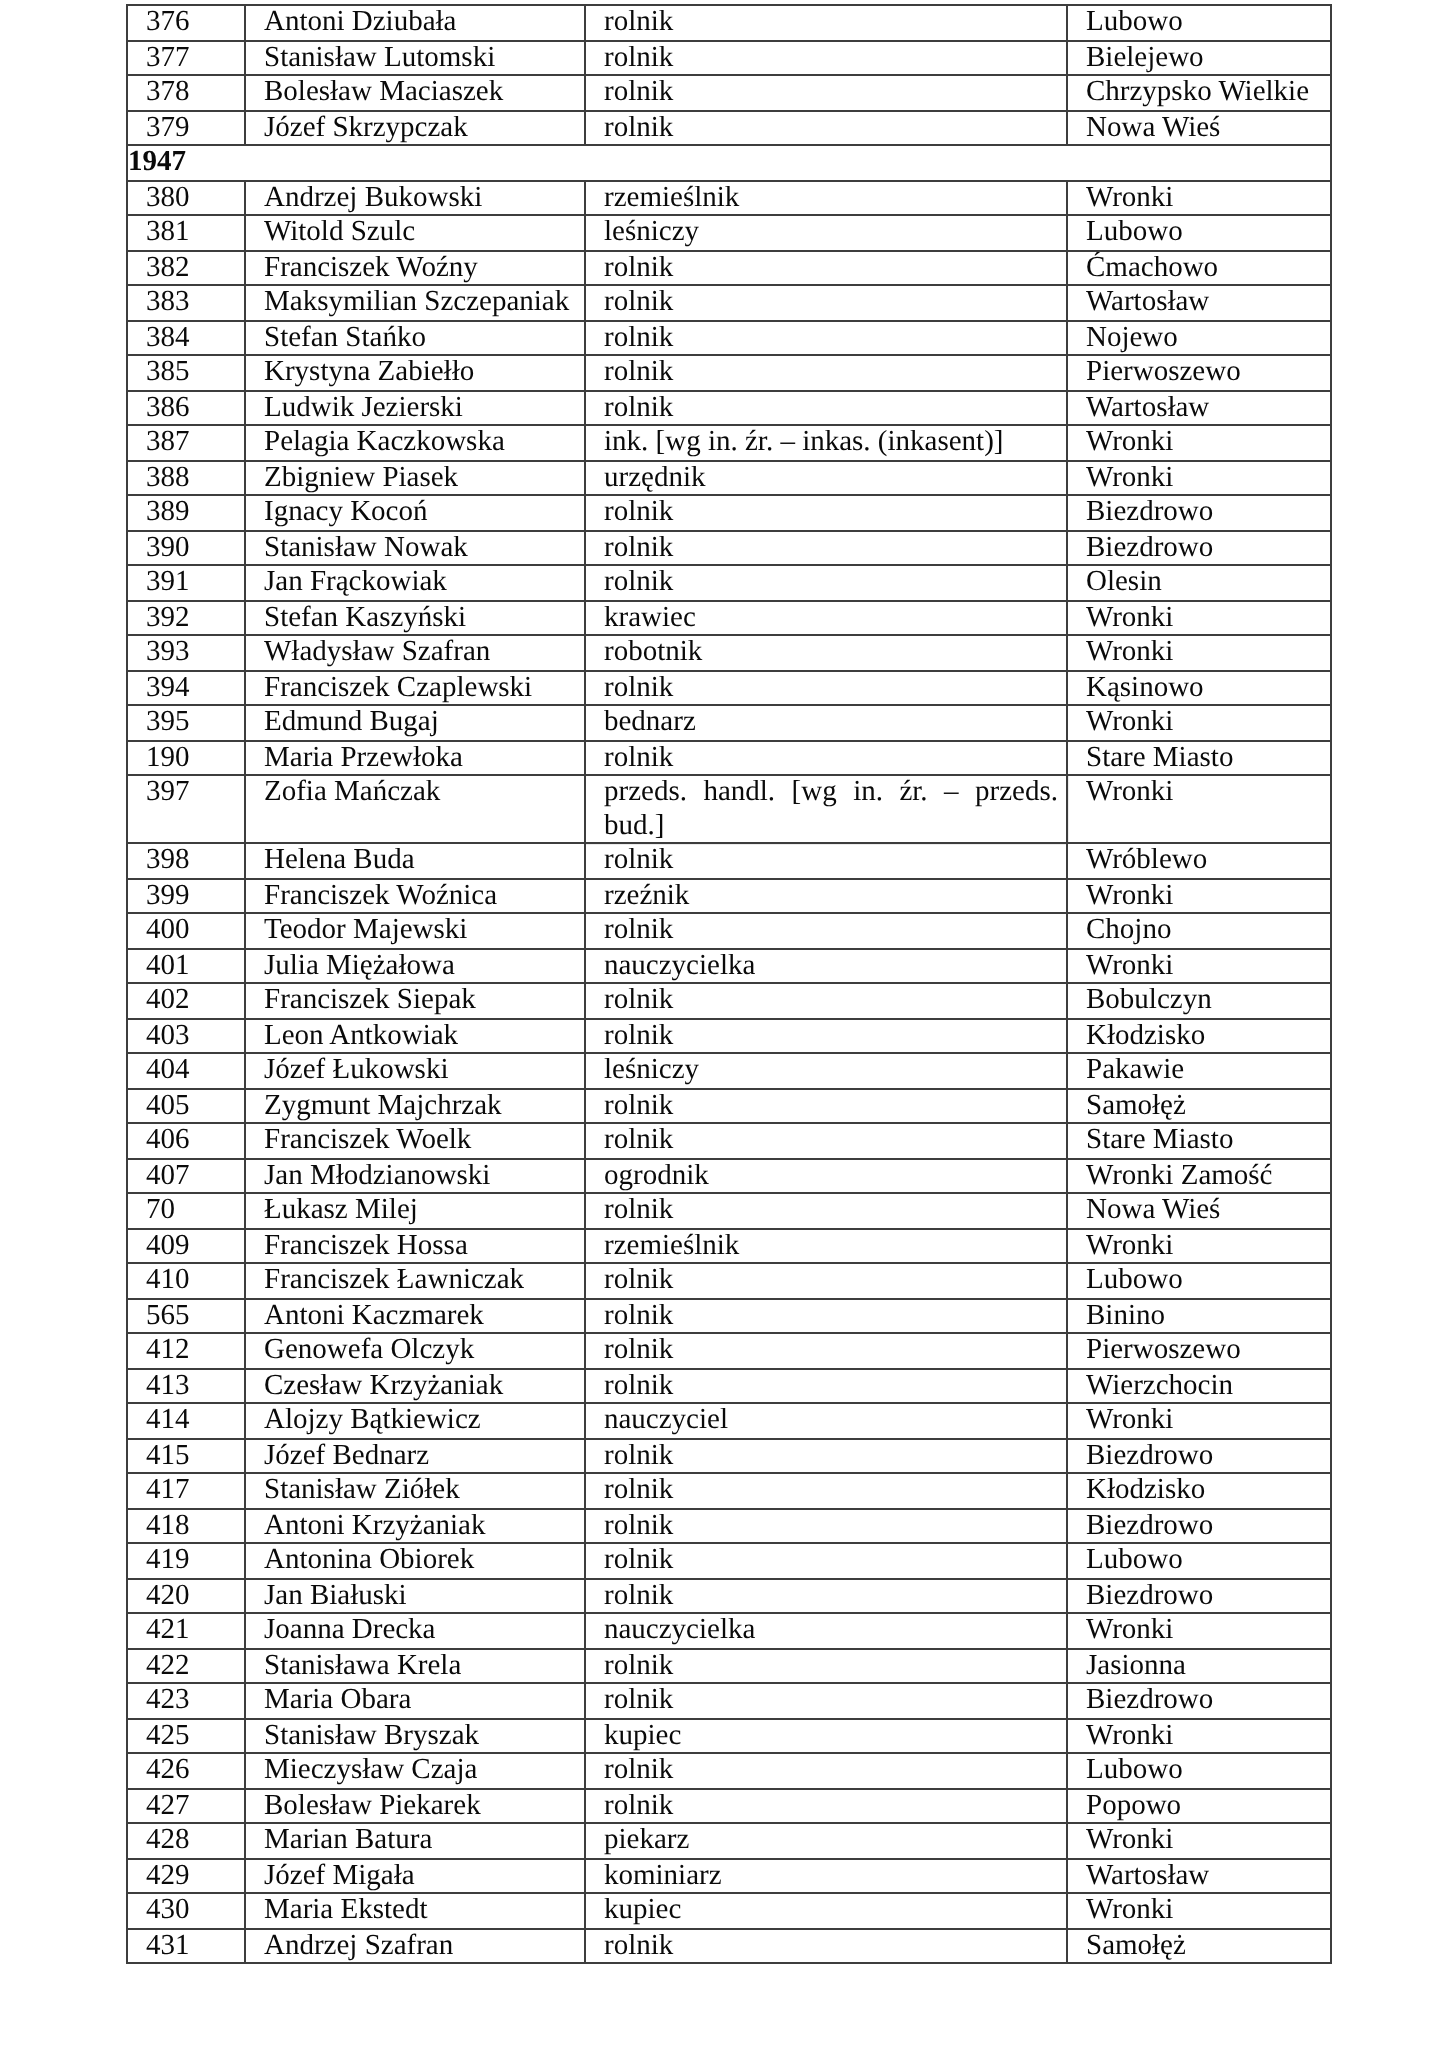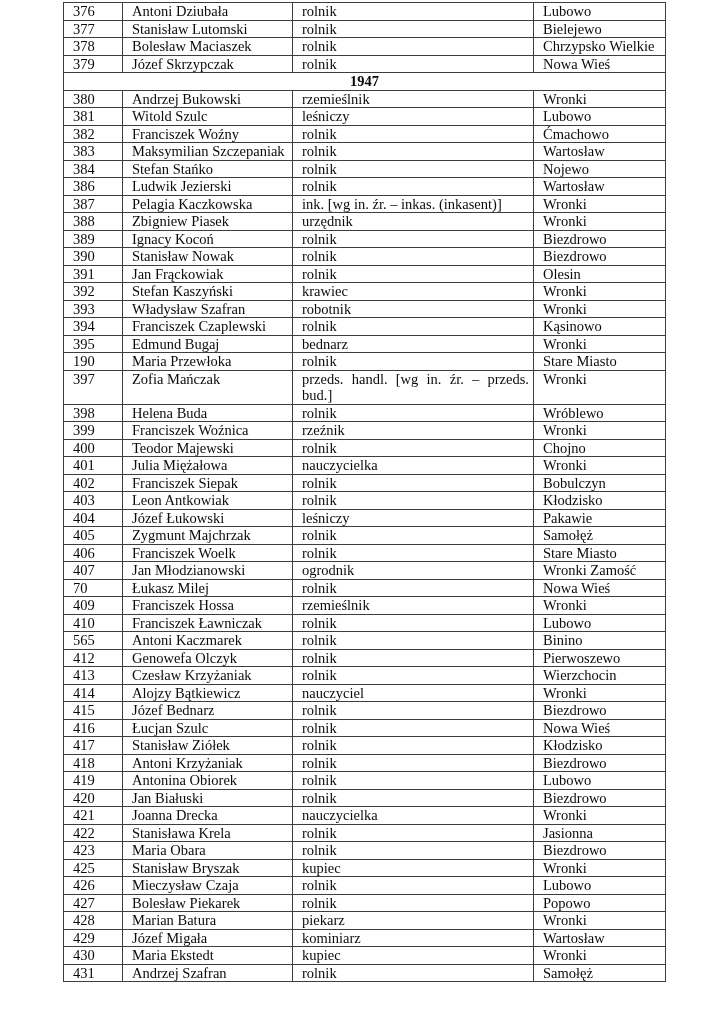--- a/index.html
+++ b/index.html
@@ -36,21 +36,20 @@
     vertical-align: top;
     white-space: nowrap;
     overflow: hidden;
   }
   table.registry td.occupation-cell.justify {
     white-space: normal;
     text-align: justify;
     overflow: visible;
   }
   table.registry td.year-cell {
-    text-align: center;
     font-weight: bold;
     padding: 0;
   }
 </style>
 </head>
 <body>
 
 <div class="page">
   <table class="registry">
     <colgroup>
@@ -111,20 +110,26 @@
           <td class="occupation-cell">rolnik</td>
           <td class="place-cell">Wartosław</td>
         </tr>
         <tr>
           <td class="number-cell">384</td>
           <td class="name-cell">Stefan Stańko</td>
           <td class="occupation-cell">rolnik</td>
           <td class="place-cell">Nojewo</td>
         </tr>
         <tr>
+          <td class="number-cell">385</td>
+          <td class="name-cell">Krystyna Zabiełło</td>
+          <td class="occupation-cell">rolnik</td>
+          <td class="place-cell">Pierwoszewo</td>
+        </tr>
+        <tr>
           <td class="number-cell">386</td>
           <td class="name-cell">Ludwik Jezierski</td>
           <td class="occupation-cell">rolnik</td>
           <td class="place-cell">Wartosław</td>
         </tr>
         <tr>
           <td class="number-cell">387</td>
           <td class="name-cell">Pelagia Kaczkowska</td>
           <td class="occupation-cell">ink. [wg in. źr. – inkas. (inkasent)]</td>
           <td class="place-cell">Wronki</td>
@@ -289,26 +294,20 @@
           <td class="number-cell">414</td>
           <td class="name-cell">Alojzy Bątkiewicz</td>
           <td class="occupation-cell">nauczyciel</td>
           <td class="place-cell">Wronki</td>
         </tr>
         <tr>
           <td class="number-cell">415</td>
           <td class="name-cell">Józef Bednarz</td>
           <td class="occupation-cell">rolnik</td>
           <td class="place-cell">Biezdrowo</td>
-        </tr>
-        <tr>
-          <td class="number-cell">416</td>
-          <td class="name-cell">Łucjan Szulc</td>
-          <td class="occupation-cell">rolnik</td>
-          <td class="place-cell">Nowa Wieś</td>
         </tr>
         <tr>
           <td class="number-cell">417</td>
           <td class="name-cell">Stanisław Ziółek</td>
           <td class="occupation-cell">rolnik</td>
           <td class="place-cell">Kłodzisko</td>
         </tr>
         <tr>
           <td class="number-cell">418</td>
           <td class="name-cell">Antoni Krzyżaniak</td>

